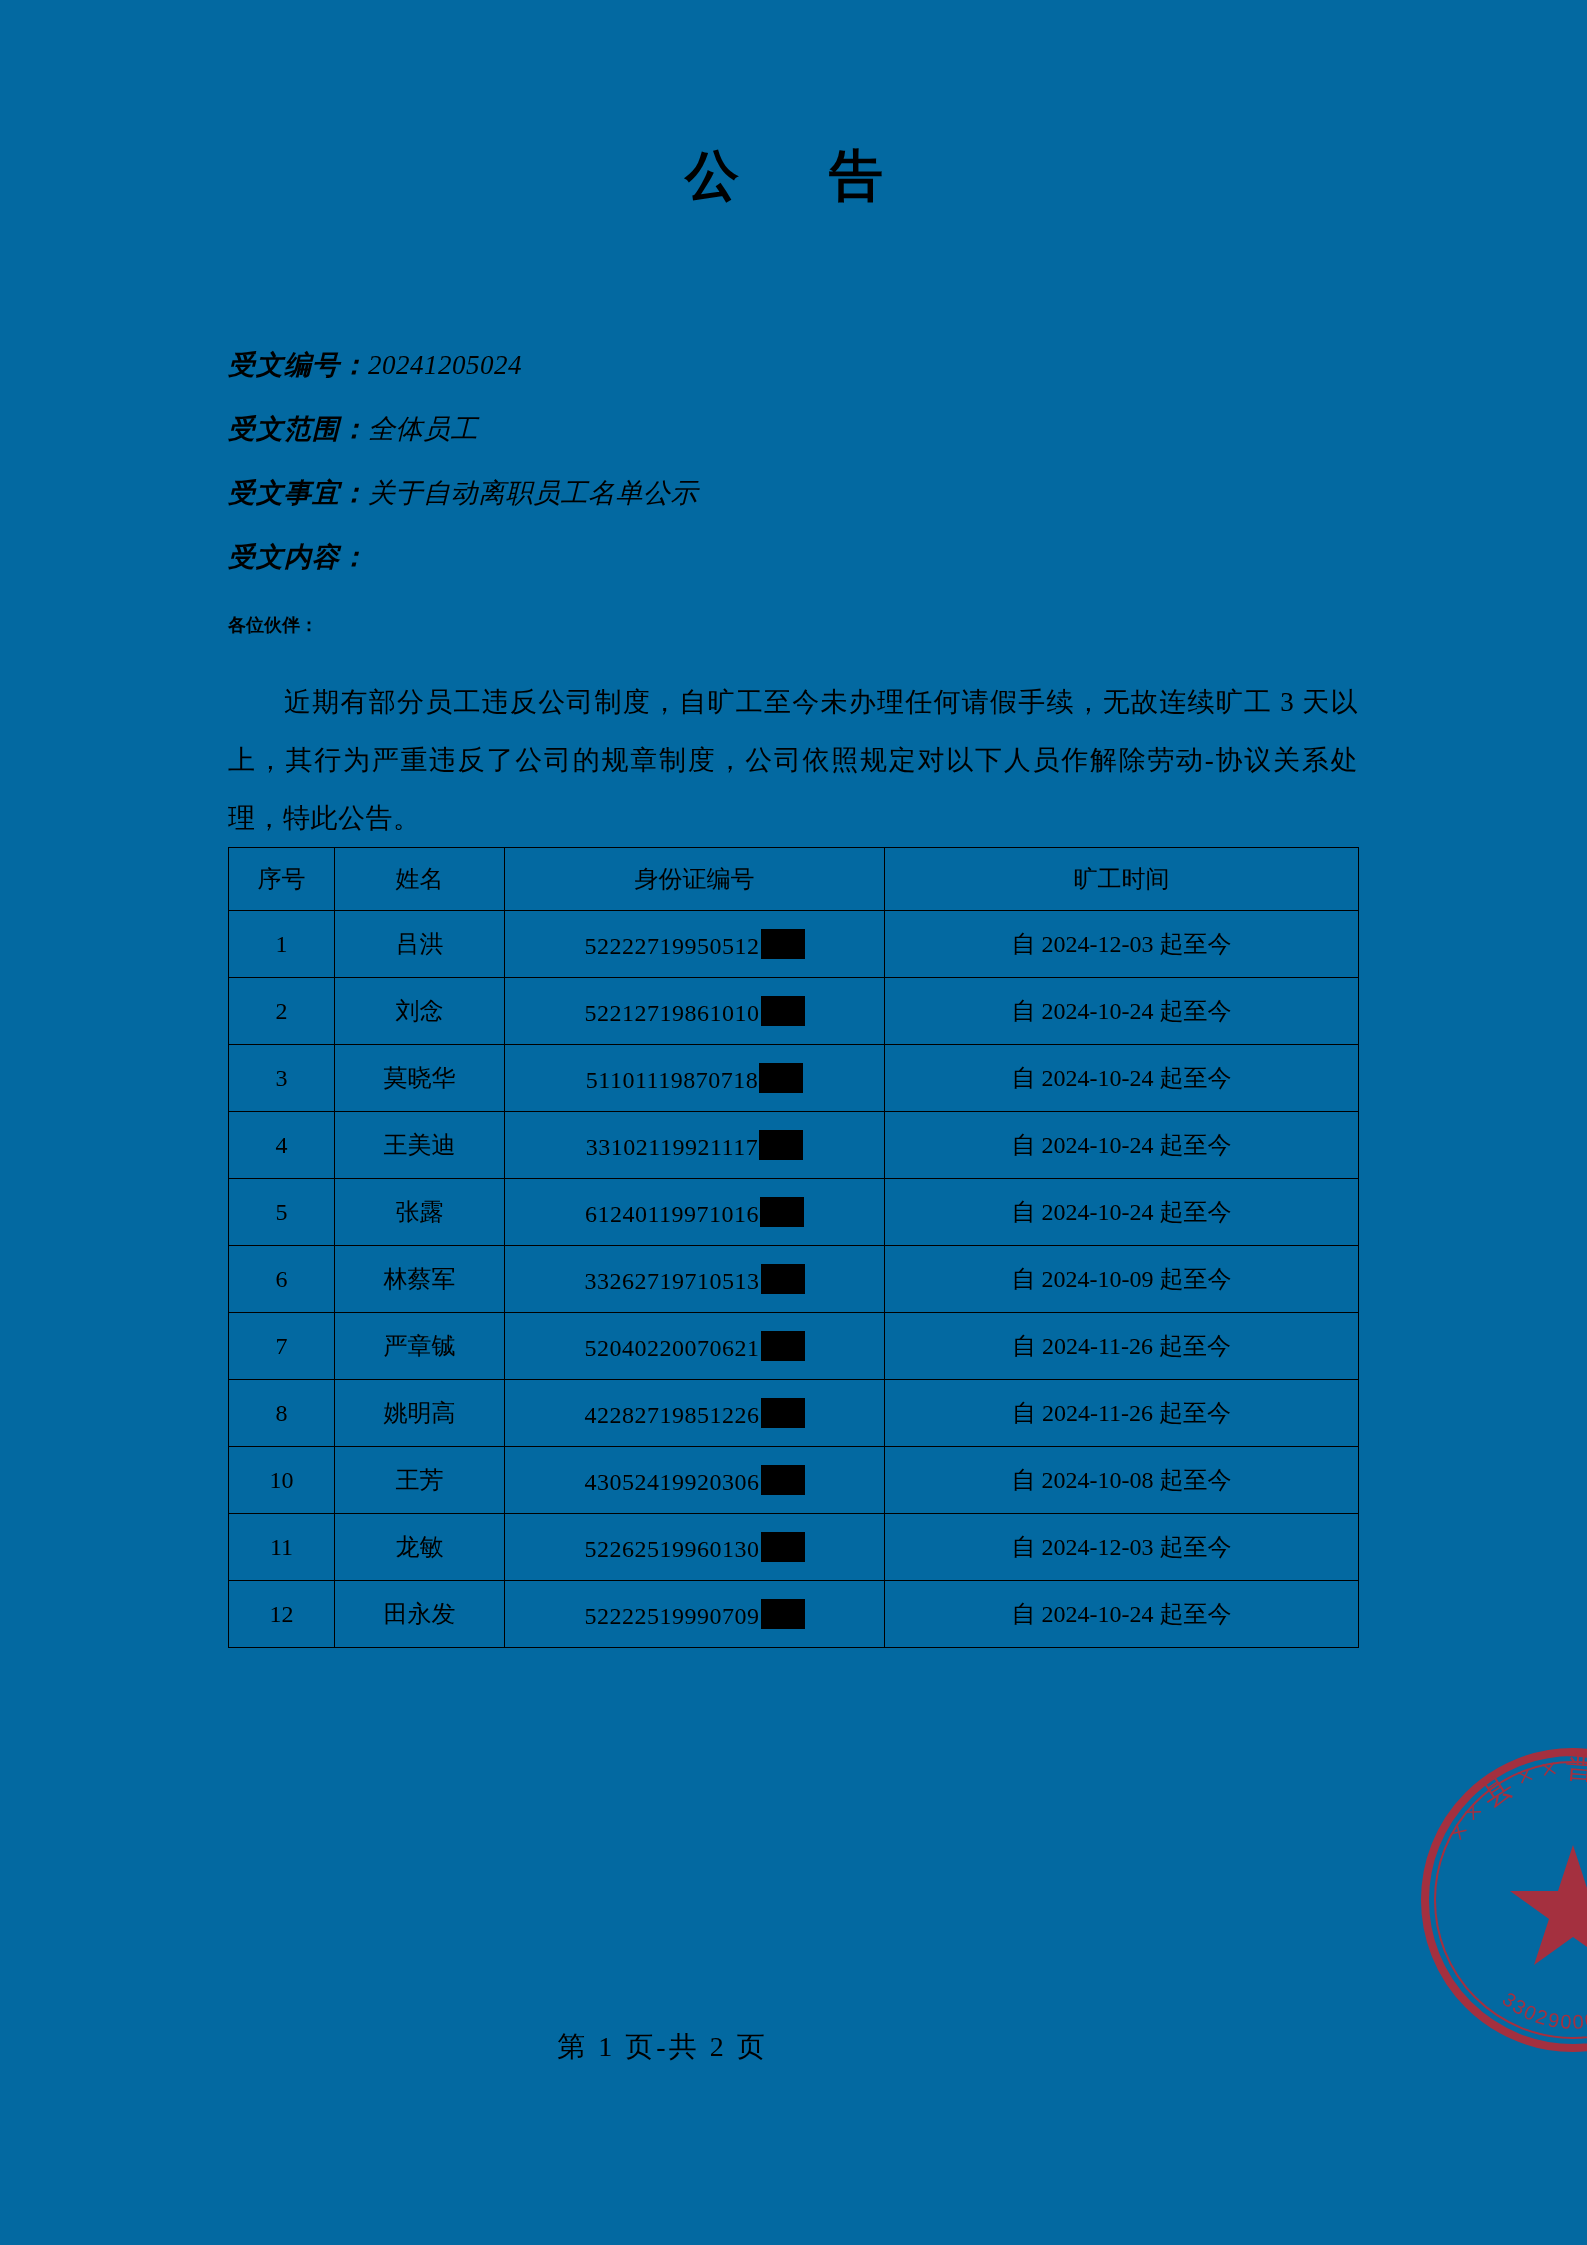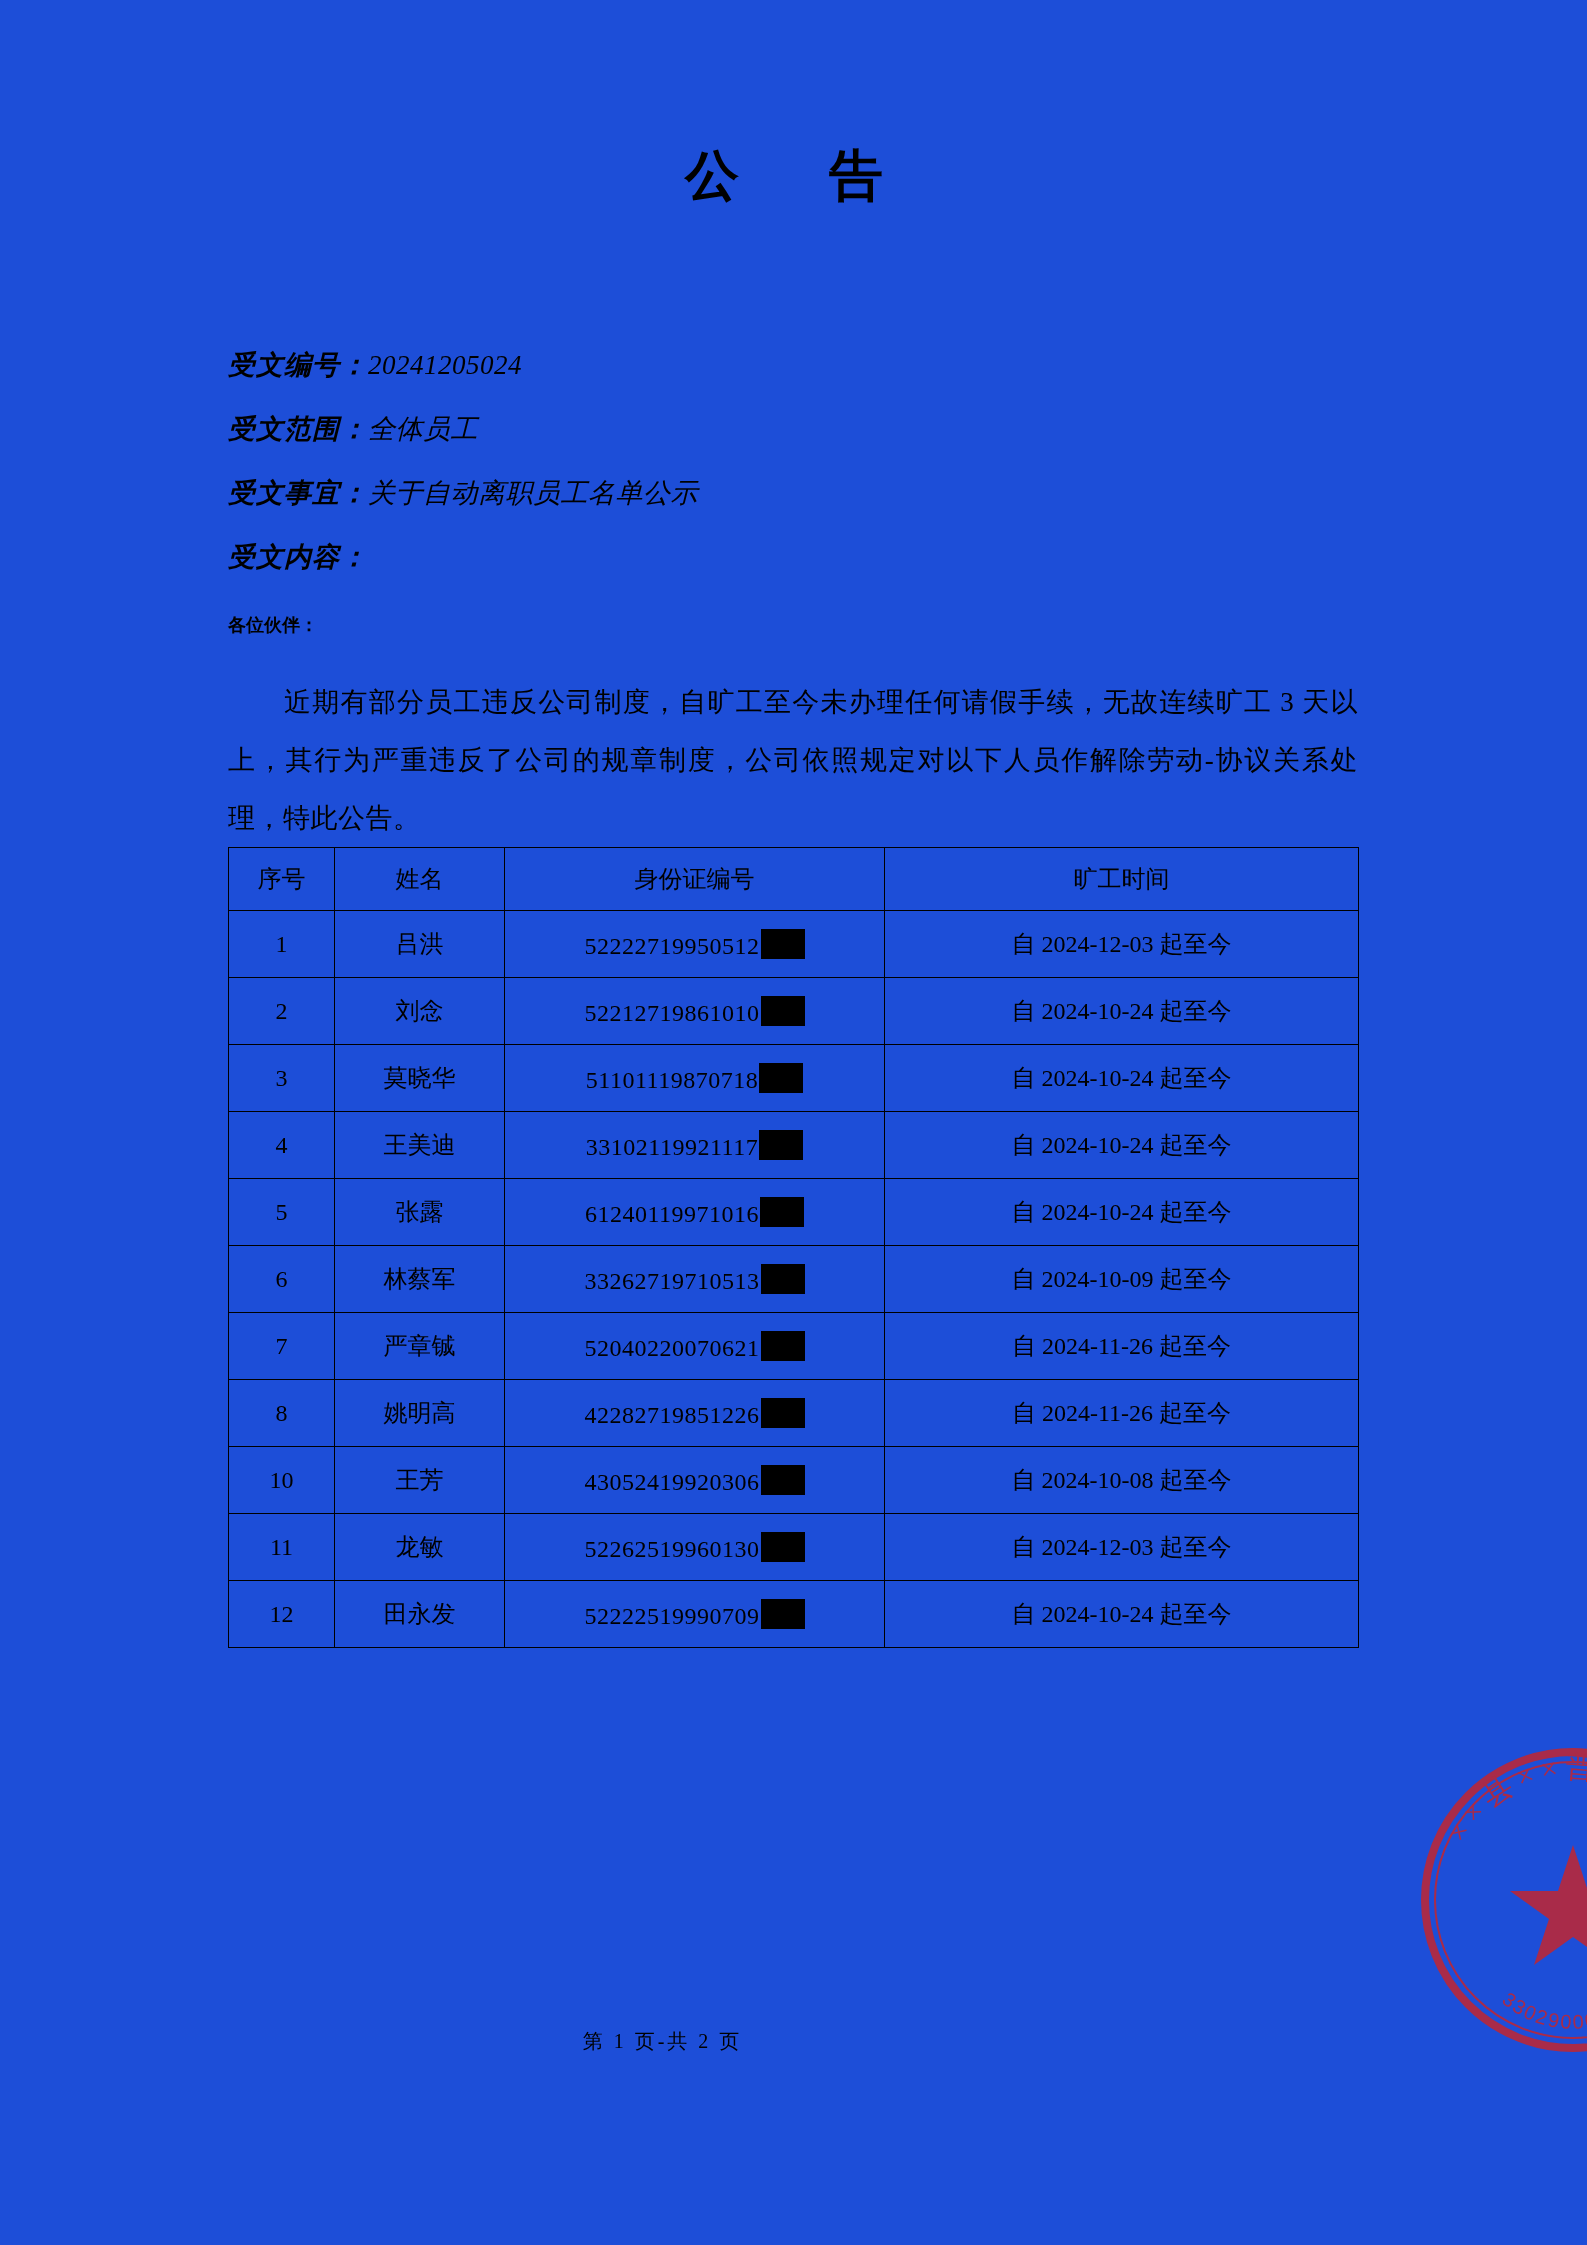--- a/index.html
+++ b/index.html
@@ -14,21 +14,21 @@
     font-family: "Liberation Serif", "DejaVu Serif", serif;
     color: #000000;
     overflow: hidden;
   }
   .page {
     position: absolute;
     left: 0;
     top: 0;
     width: 1587px;
     height: 2245px;
-    background: #1d4ed8;
+    background: #0369a1;
   }
   .content {
     position: absolute;
     left: 228px;
     top: 0;
     width: 1130px;
   }
   .doc-title {
     text-align: center;
     font-size: 54px;
@@ -110,21 +110,21 @@
     background: #000;
     vertical-align: -5px;
     margin-left: 1px;
   }
   .footer {
     position: absolute;
     left: 0;
     top: 2028px;
     width: 1325px;
     text-align: center;
-    font-size: 20px;
+    font-size: 28px;
     letter-spacing: 3px;
   }
   
   .seal {
     position: absolute;
     left: 1408px;
     top: 1735px;
     width: 330px;
     height: 330px;
     pointer-events: none;

